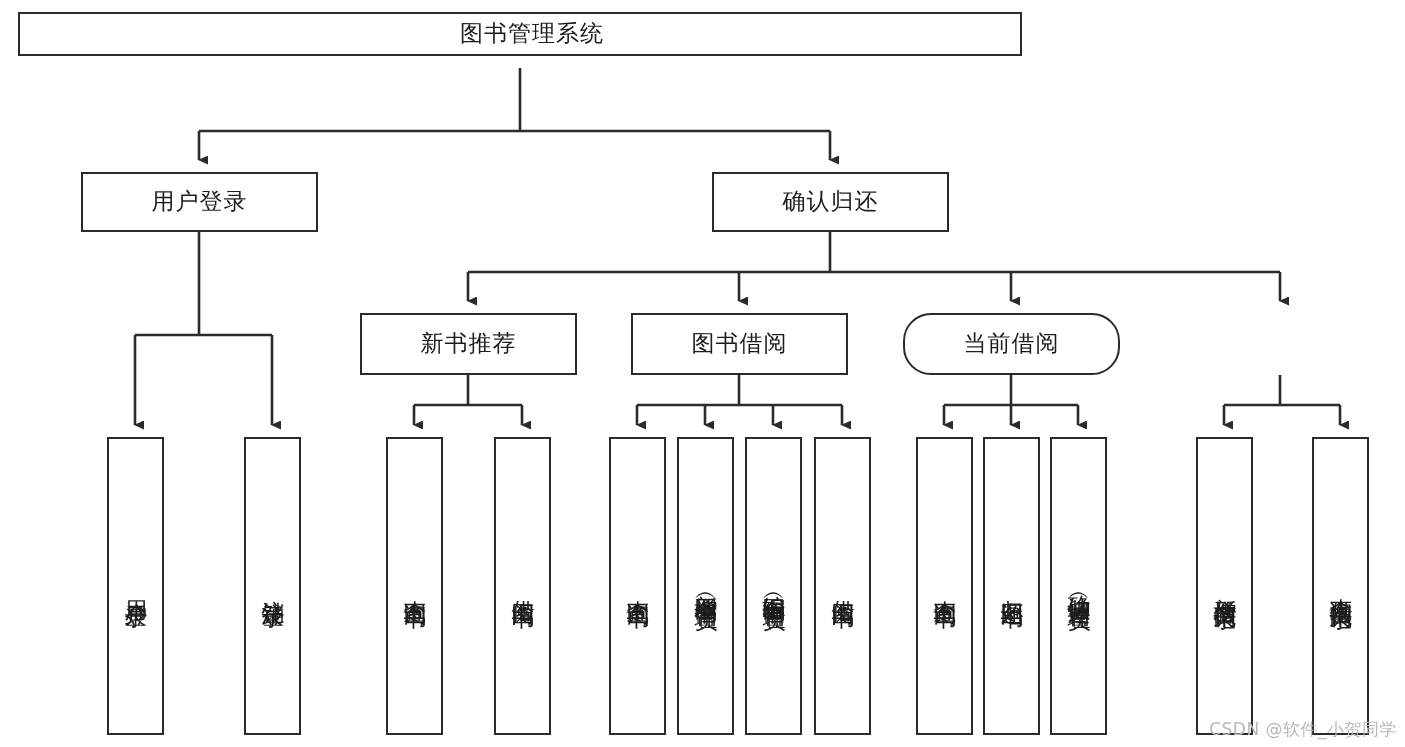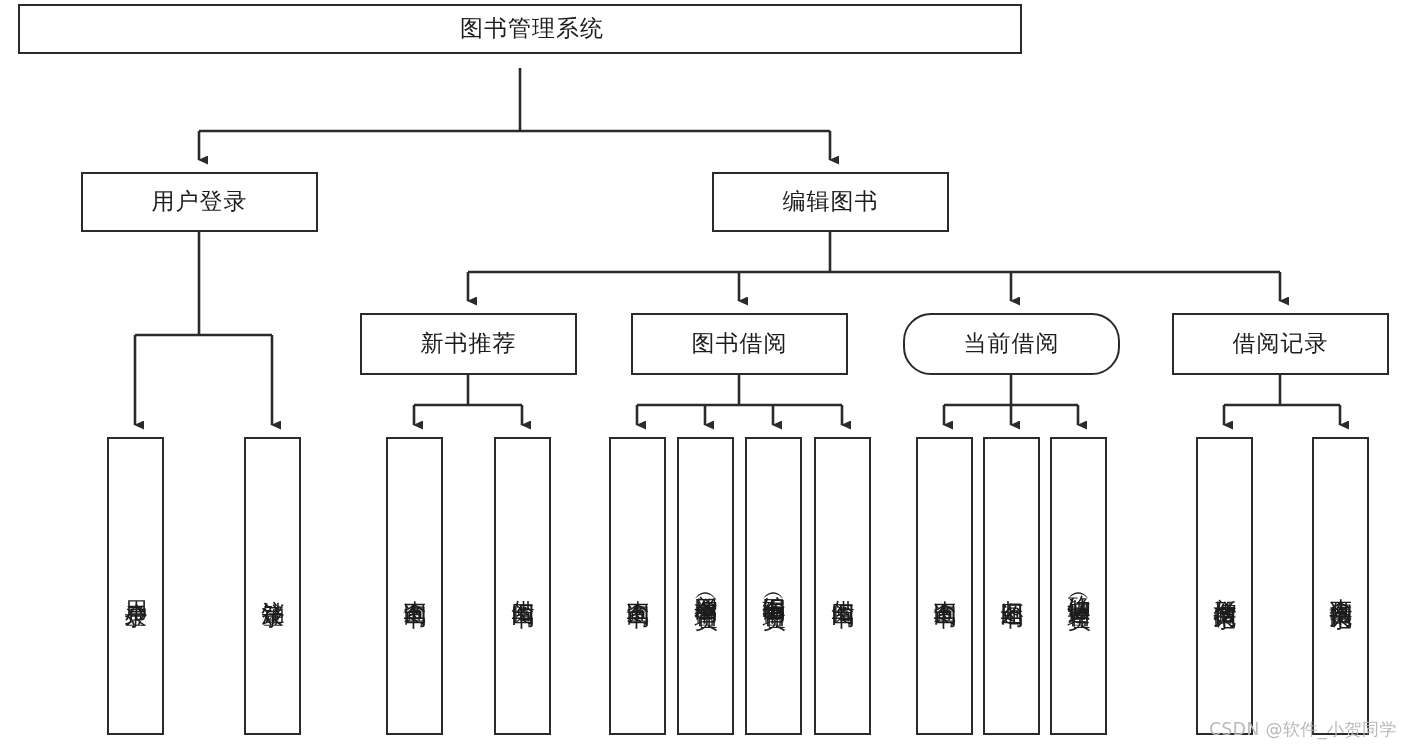--- a/index.html
+++ b/index.html
@@ -52,23 +52,23 @@
     text-align: center;
   }
   .node.vert .vtext {
     writing-mode: vertical-rl;
     text-orientation: upright;
     display: block;
     white-space: nowrap;
   }
   #root-node {
     left: 18px;
-    top: 4px;
+    top: 12px;
     width: 1004px;
-    height: 50px;
+    height: 44px;
     padding-left: 24px;
   }
   .lvl2 {
     height: 60px;
     width: 237px;
   }
   .lvl3 {
     height: 62px;
     width: 217px;
   }
@@ -139,26 +139,25 @@
       <path d="M1280,375 L1280,405"></path>
       <path d="M1224,405 L1340,405"></path>
       <path d="M1224,405 L1224,425" marker-end="url(#arrowhead)"></path>
       <path d="M1340,405 L1340,425" marker-end="url(#arrowhead)"></path>
     </g>
   </svg>
 
   <div class="node horiz" id="root-node">图书管理系统</div>
 
   <div class="node horiz lvl2" style="left:81px; top:172px;">用户登录</div>
-  <div class="node horiz lvl2" style="left:712px; top:172px;">编辑图书</div>
+  <div class="node horiz lvl2" style="left:712px; top:172px;">确认归还</div>
 
   <div class="node horiz lvl3" style="left:631px; top:313px;">图书借阅</div>
   <div class="node horiz lvl3" style="left:360px; top:313px;">新书推荐</div>
   <div class="node horiz lvl3" style="left:903px; top:313px;border-radius:28px;">当前借阅</div>
-  <div class="node horiz lvl3" style="left:1172px; top:313px;">借阅记录</div>
 
   <div class="node vert leaf" style="left:107px;">
     <span class="vtext">用户登录</span>
   </div>
   <div class="node vert leaf" style="left:244px;">
     <span class="vtext">注销登录</span>
   </div>
 
   <div class="node vert leaf" style="left:386px;">
     <span class="vtext">查询图书</span>

